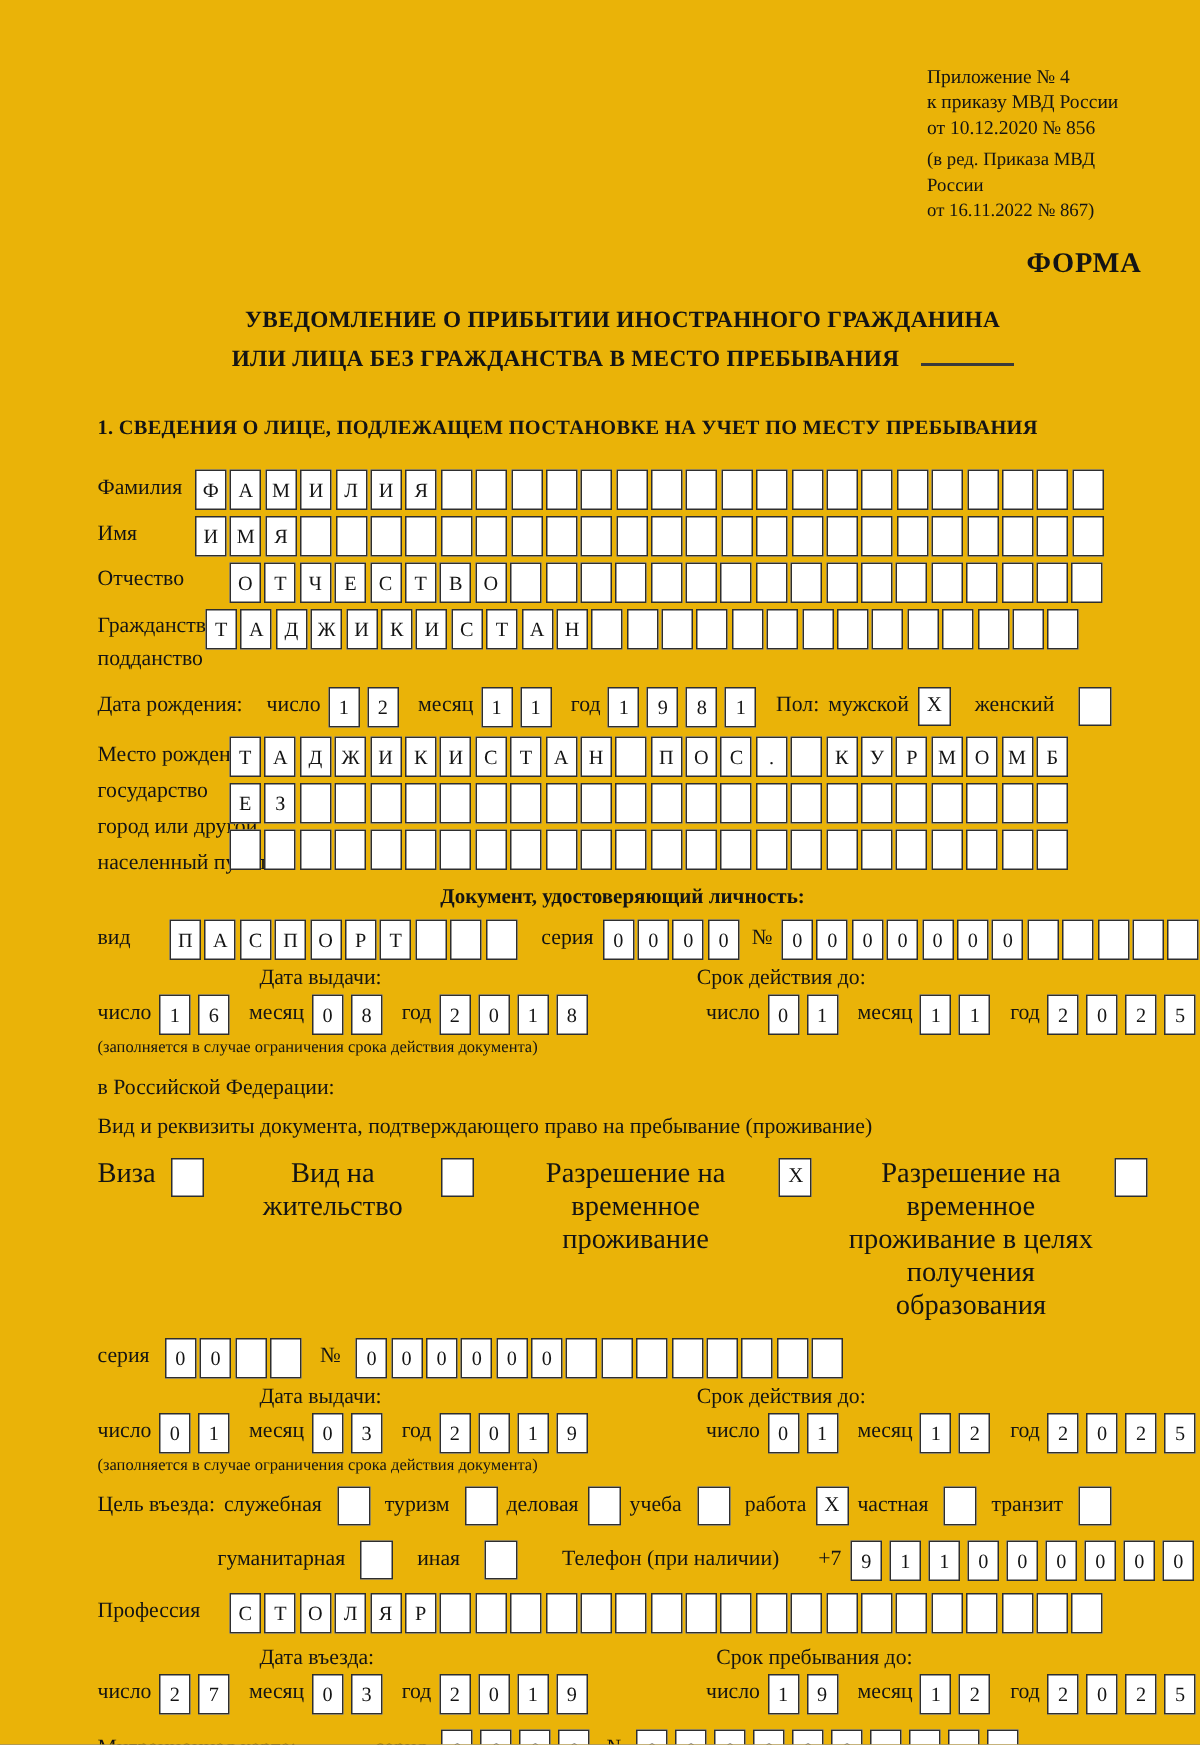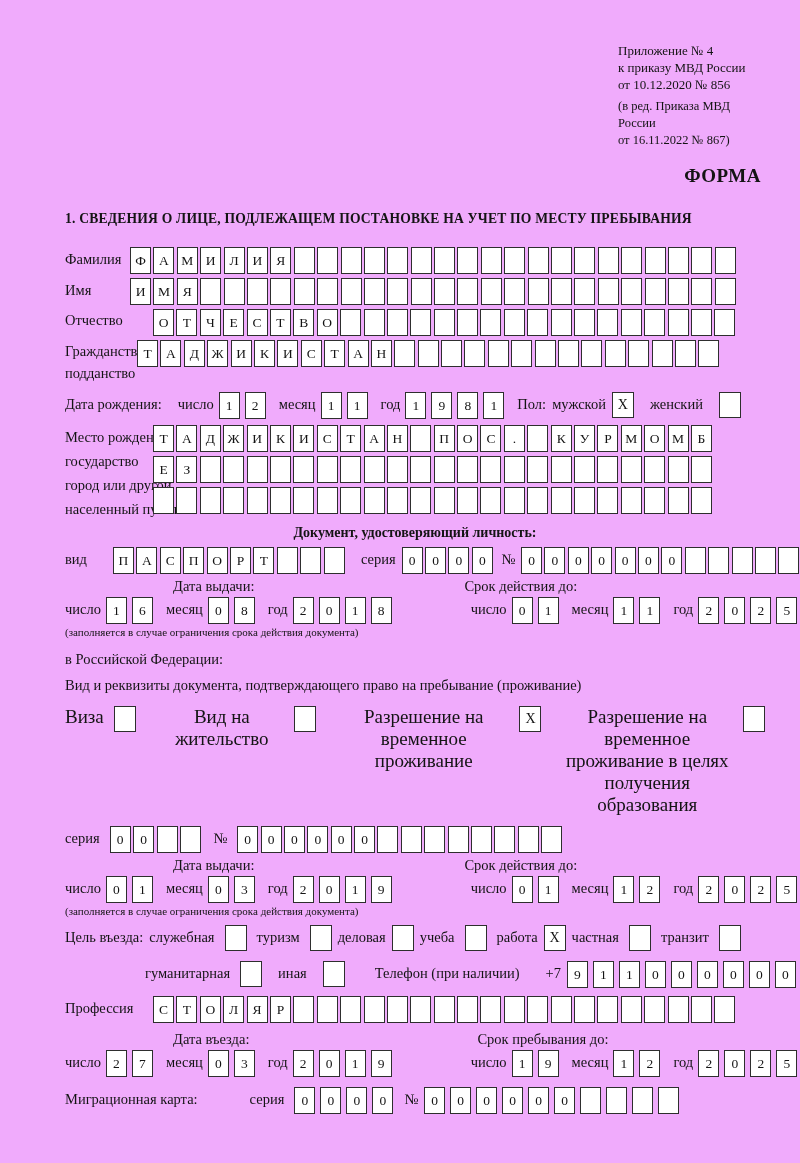--- a/index.html
+++ b/index.html
@@ -1,17 +1,17 @@
 <!DOCTYPE html>
 <html><head>
 <meta charset="utf-8">
 <style>
   html,body{margin:0;padding:0;background:#888;}
   .page{
-    width:800px;height:1163px;background:#f0abfc;color:#141414;
+    width:800px;height:1163px;background:#eab308;color:#141414;
     font-family:"Liberation Serif","DejaVu Serif",serif;
     padding:42px 35px 0 65px;box-sizing:border-box;overflow:hidden;
     margin:0 auto;position:relative;
   }
   
   .appendix{margin-left:553px;font-size:13px;line-height:17px;}
   .appendix .note{margin-top:5px;font-size:12.5px;}
   .forma{ text-align:right;padding-right:4px;font-weight:bold;font-size:19px;margin-top:16px;letter-spacing:.5px;}
   .title{text-align:center;font-weight:bold;font-size:15.5px;line-height:26px;margin-top:14px;letter-spacing:.2px;}
   .title-blank{display:inline-block;width:62px;border-bottom:2.5px solid #3a3a3a;height:12px;margin-left:14px;}
@@ -65,20 +65,26 @@
     <div>к приказу МВД России</div>
     <div>от 10.12.2020 № 856</div>
     <div class="note">
       <div>(в ред. Приказа МВД России</div>
       <div>от 16.11.2022 № 867)</div>
     </div>
   </div>
 
   <div class="forma">ФОРМА</div>
 
+  <div class="title">
+    <div>УВЕДОМЛЕНИЕ О ПРИБЫТИИ ИНОСТРАННОГО ГРАЖДАНИНА</div>
+    <div>
+      <span>ИЛИ ЛИЦА БЕЗ ГРАЖДАНСТВА В МЕСТО ПРЕБЫВАНИЯ</span><span class="title-blank"></span>
+    </div>
+  </div>
 
   <div class="section-title">1. СВЕДЕНИЯ О ЛИЦЕ, ПОДЛЕЖАЩЕМ ПОСТАНОВКЕ НА УЧЕТ ПО МЕСТУ ПРЕБЫВАНИЯ</div>
 
   <div class="rows">
 
     <div class="row">
       <div class="lbl w65">Фамилия</div>
       <div class="cells">
           <span class="cell">Ф</span>
           <span class="cell">А</span>

